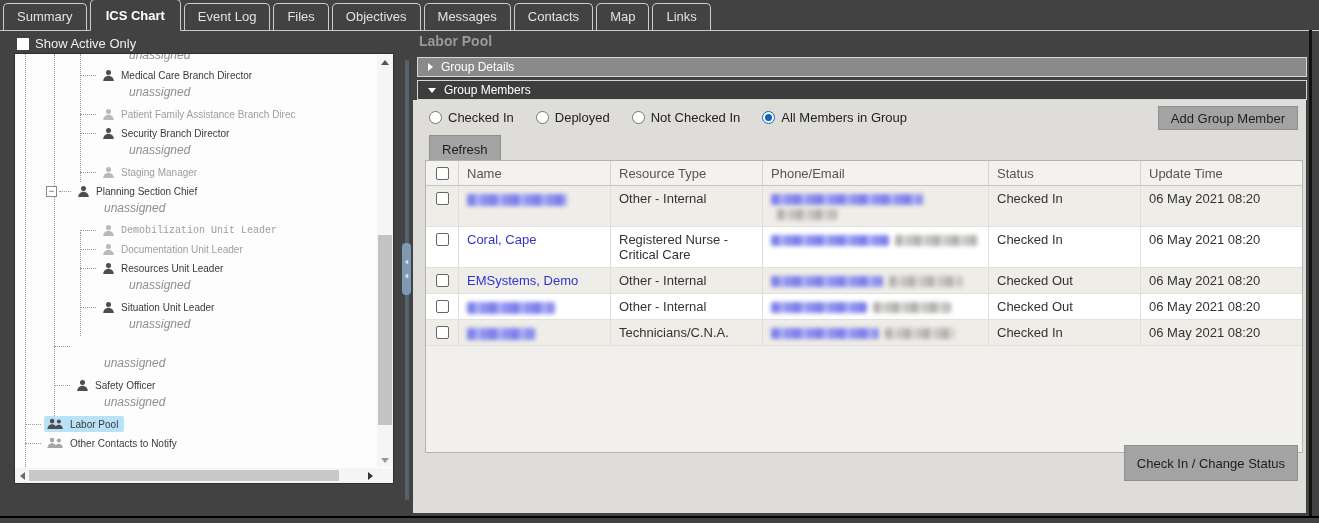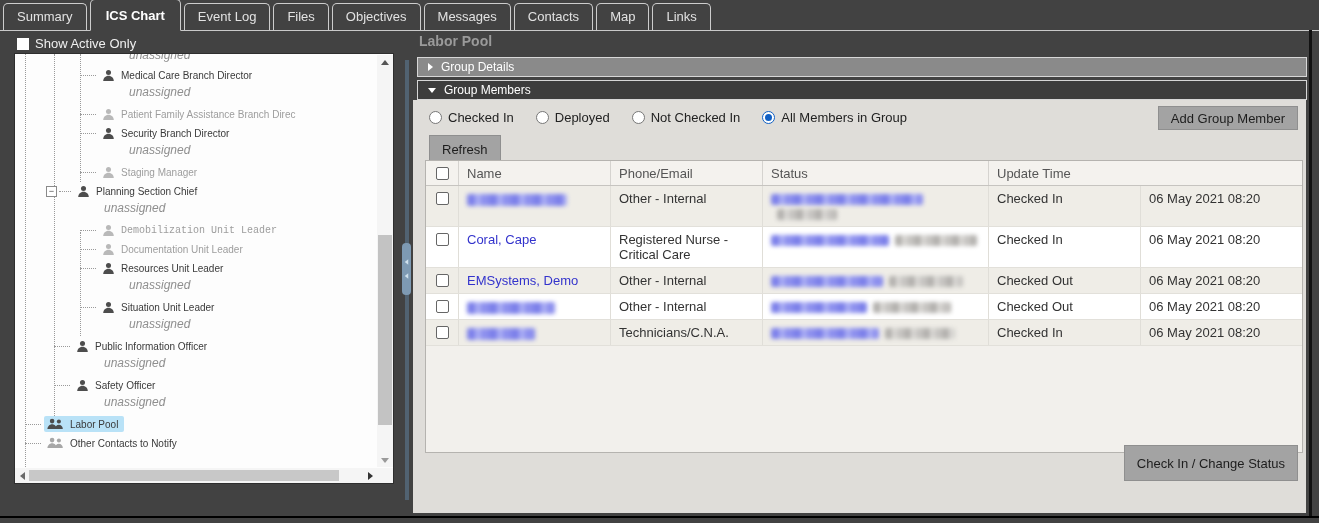--- a/index.html
+++ b/index.html
@@ -282,29 +282,20 @@
                   </svg>
                 </span>
                 <span class="tlabel dark">Situation Unit Leader</span>
               </span>
             </div>
             <div class="tree-sub" style="padding-left: 113px;">unassigned</div>
           </div>
           <div class="tree-item">
             <div class="tree-row" style="padding-left: 38px;">
               <span class="conn"></span>
-              <span class="node">
-                <span class="ticon dark">
-                  <svg width="13" height="13" viewBox="0 0 16 16">
-                    <circle cx="8" cy="4.2" r="3.1"></circle>
-                    <path d="M1.5 14.8c0-3.6 2.9-6.5 6.5-6.5s6.5 2.9 6.5 6.5z"></path>
-                  </svg>
-                </span>
-                <span class="tlabel dark">Public Information Officer</span>
-              </span>
             </div>
             <div class="tree-sub" style="padding-left: 88px;">unassigned</div>
           </div>
           <div class="tree-item">
             <div class="tree-row" style="padding-left: 38px;">
               <span class="conn"></span>
               <span class="node">
                 <span class="ticon dark">
                   <svg width="13" height="13" viewBox="0 0 16 16">
                     <circle cx="8" cy="4.2" r="3.1"></circle>
@@ -410,20 +401,21 @@
         </div>
       <button class="btn btn-add">Add Group Member</button>
       <button class="btn btn-refresh">Refresh</button>
 
       <div class="tablebox">
         <div class="thead" id="thead">
             <div class="hcell tcell cbcell" style="border-right: 1px solid rgb(213, 211, 207);">
               <span class="rowcb"></span>
             </div>
             <div class="hcell">Name</div>
+            <div class="hcell">Resource Type</div>
             <div class="hcell">Phone/Email</div>
             <div class="hcell">Status</div>
             <div class="hcell">Update Time</div>
           </div>
         <div id="tbody">
             <div class="trow odd">
               <div class="tcell cbcell">
                 <span class="rowcb"></span>
               </div>
               <div class="tcell"><span class="redact blue name" style="width: 100px;"></span></div>

